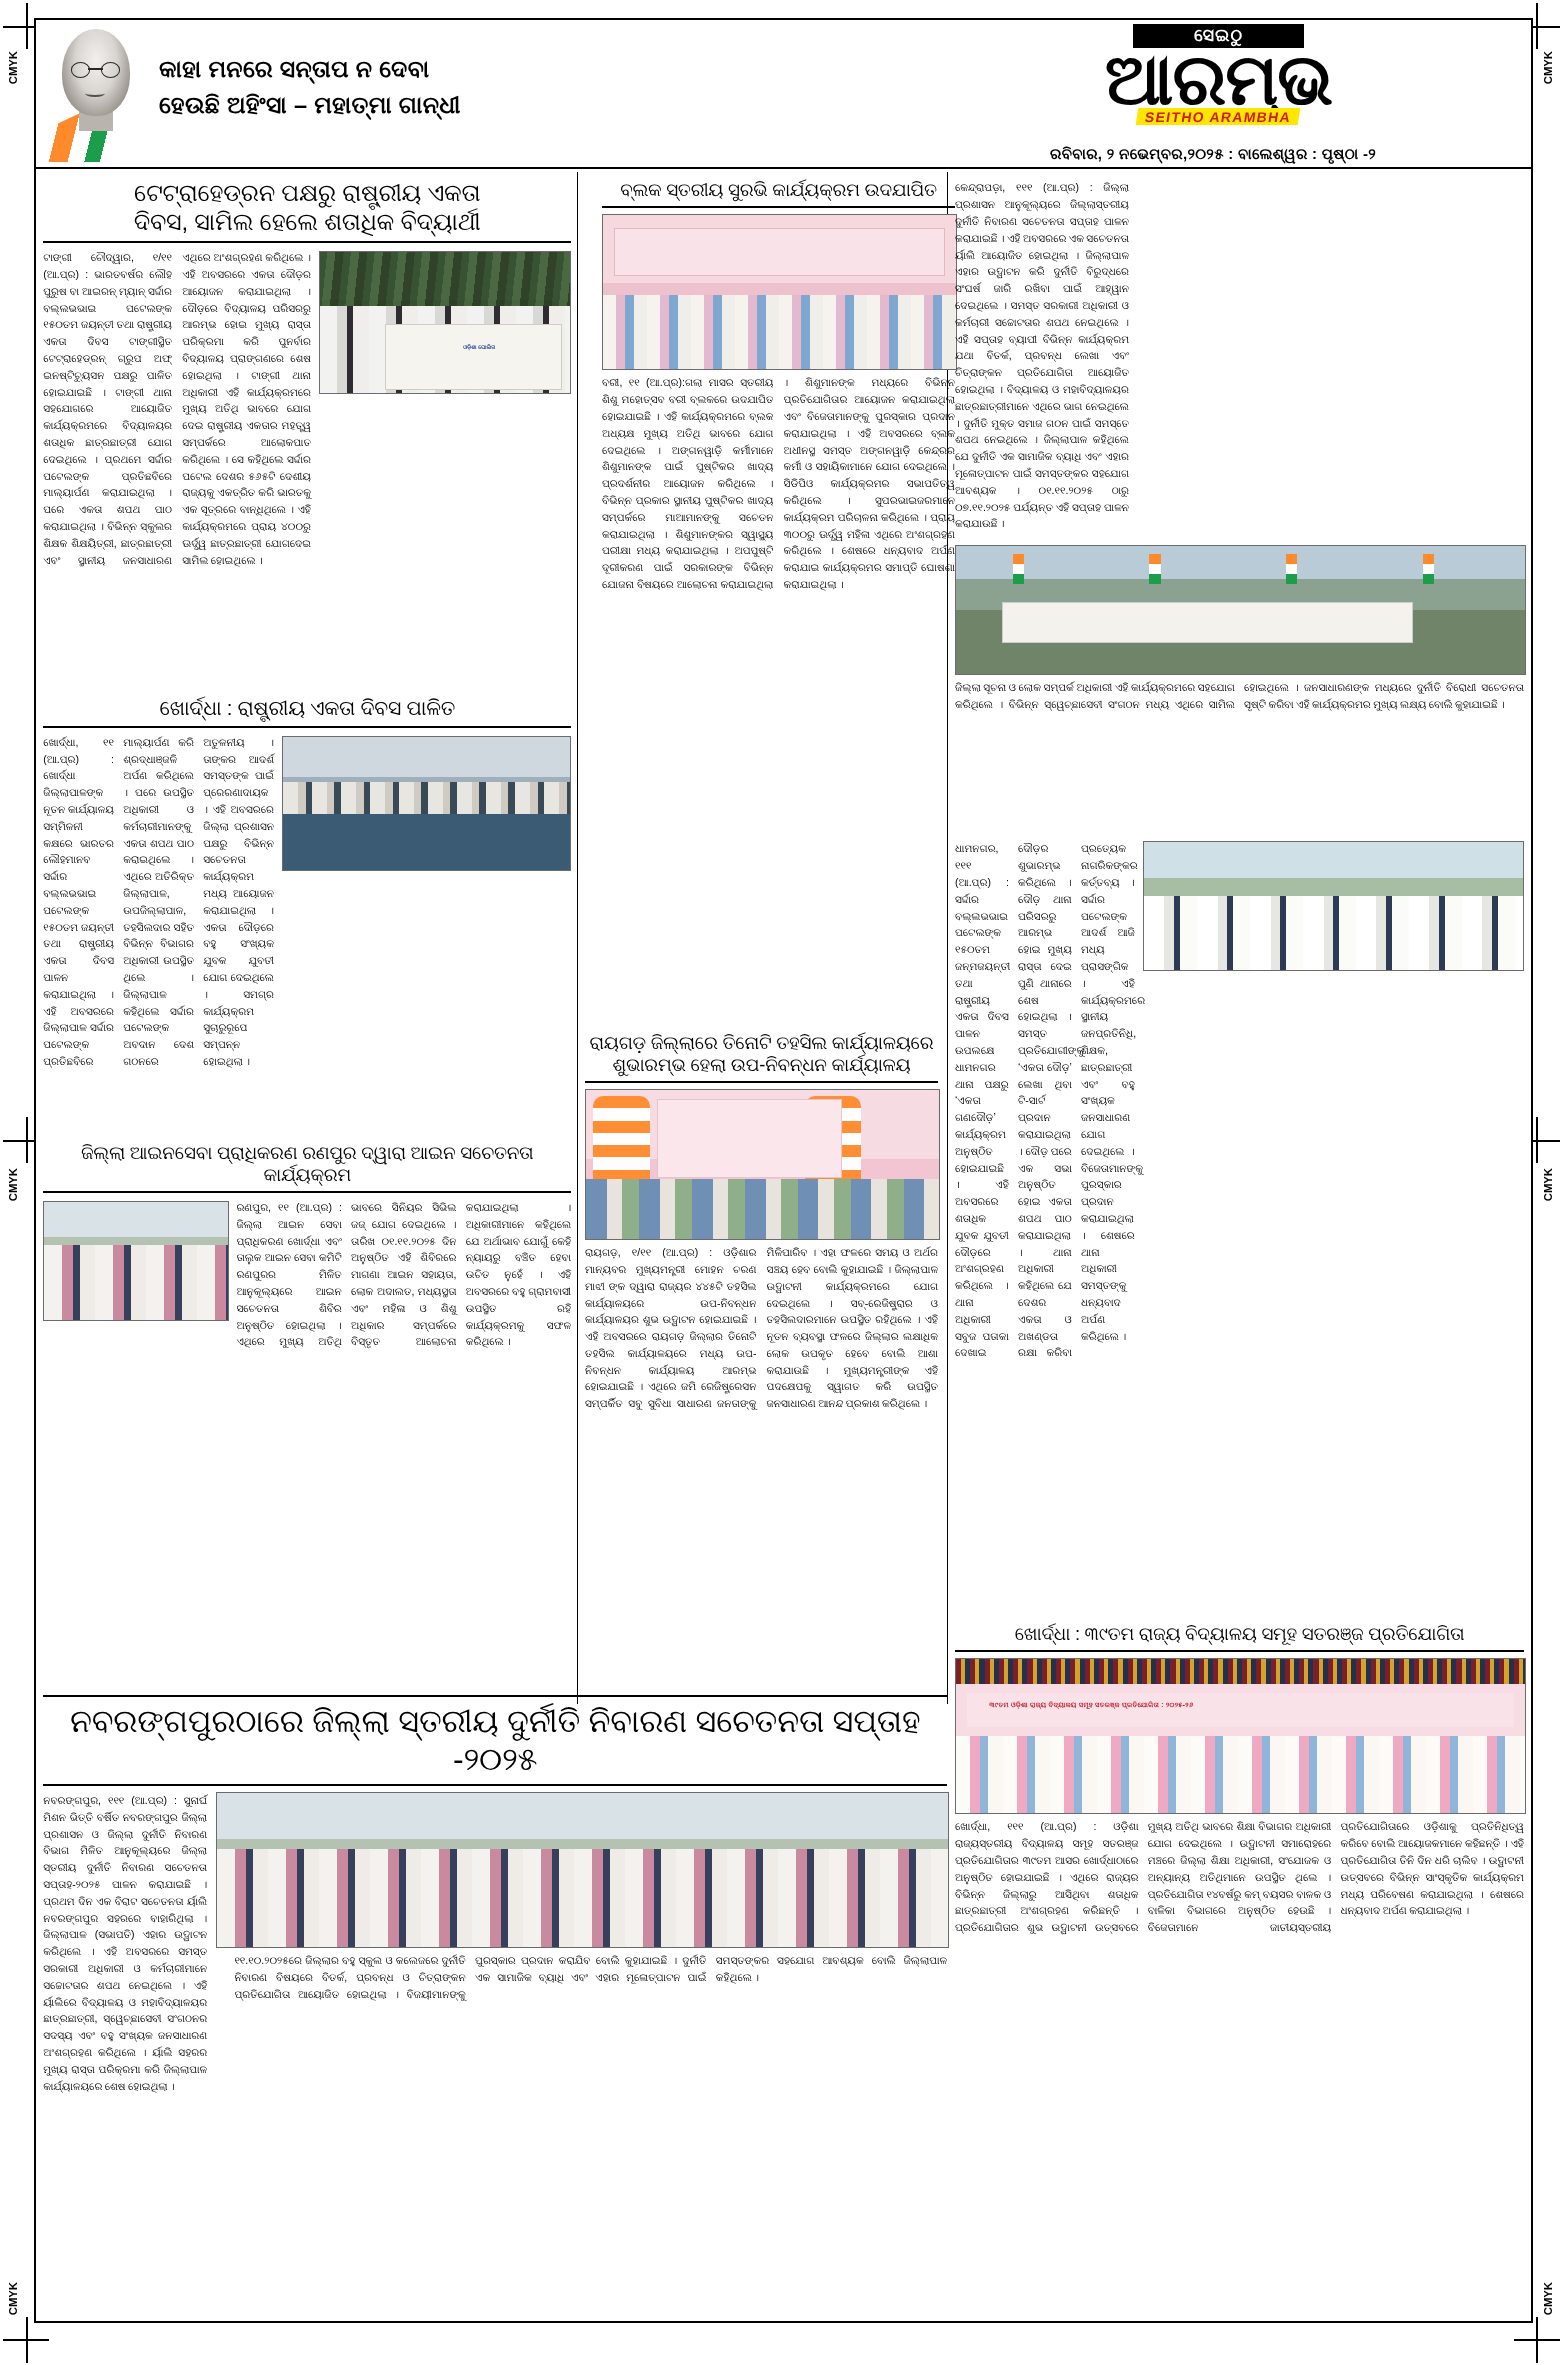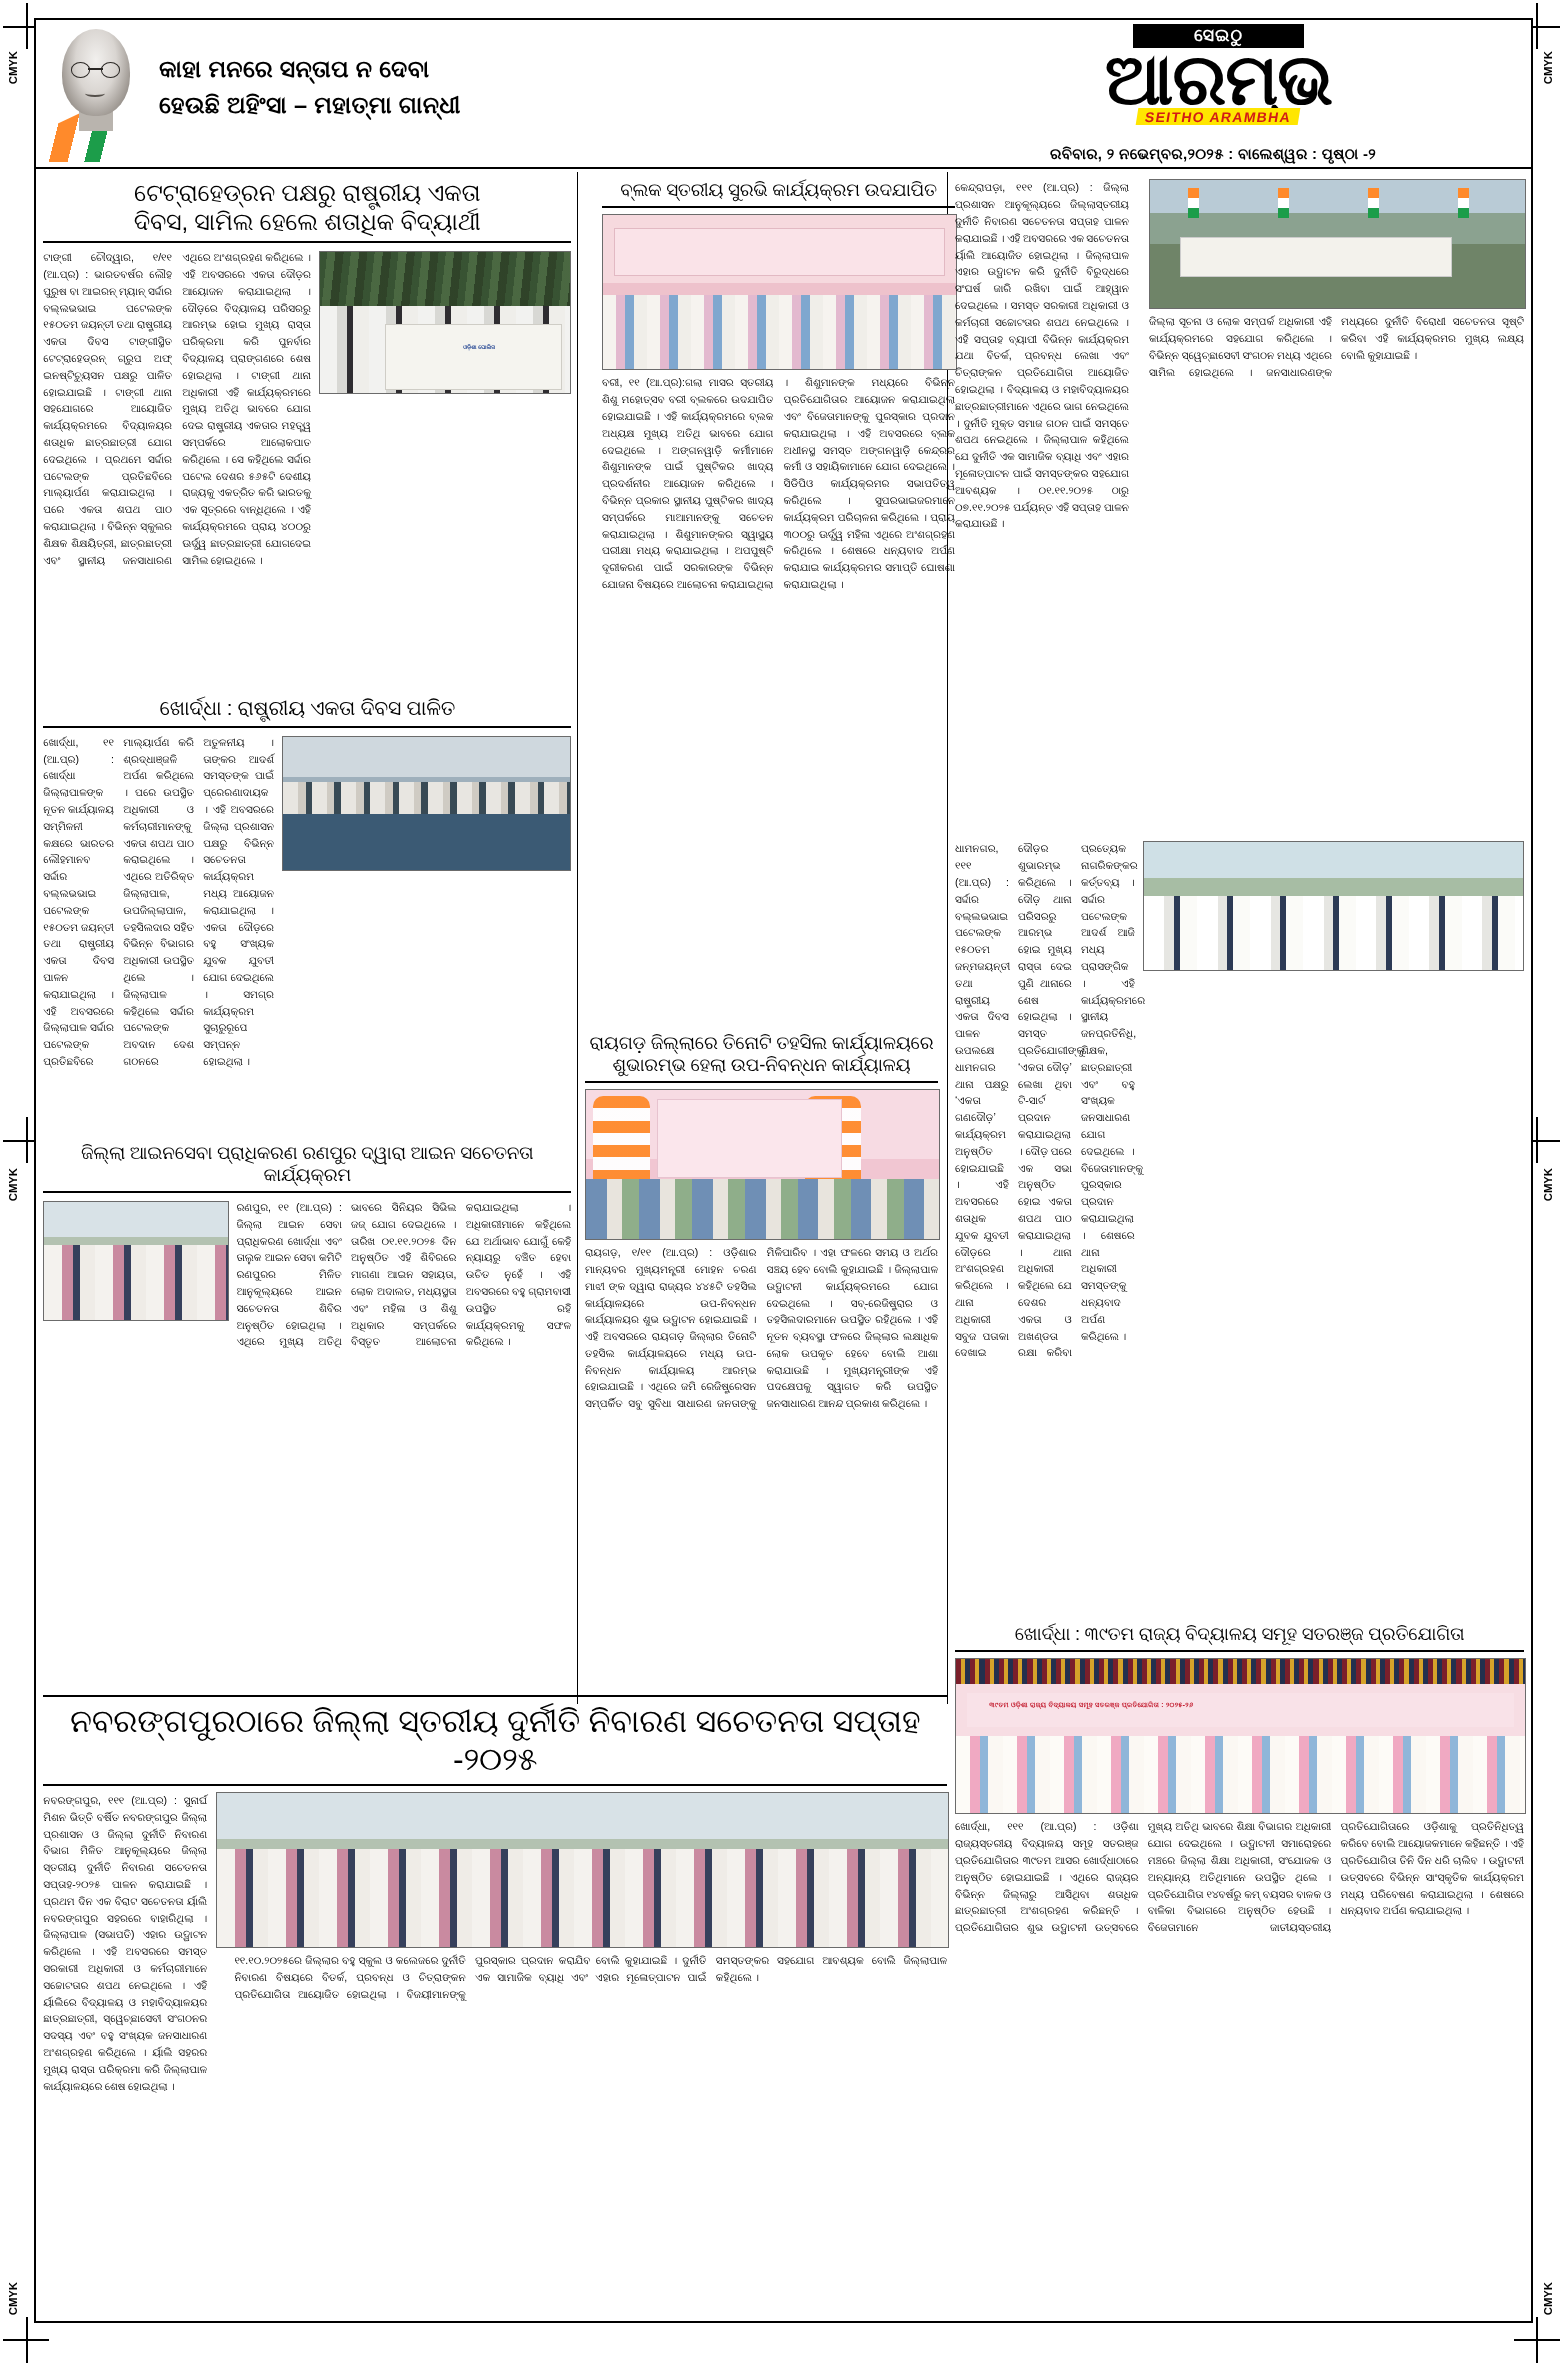--- a/index.html
+++ b/index.html
@@ -236,21 +236,21 @@
         <div class="balloons r"></div>
       <div class="bnr"></div>
       <div class="seat"></div>
     </div>
 
     <div class="body-txt" style="column-count:2;column-gap:10.2px;">ରାୟଗଡ଼, ୧/୧୧ (ଆ.ପ୍ର) : ଓଡ଼ିଶାର ମାନ୍ୟବର ମୁଖ୍ୟମନ୍ତ୍ରୀ ମୋହନ ଚରଣ ମାଝୀ ଙ୍କ ଦ୍ୱାରା ରାଜ୍ୟର ୪୪୫ଟି ତହସିଲ କାର୍ଯ୍ୟାଳୟରେ ଉପ-ନିବନ୍ଧନ କାର୍ଯ୍ୟାଳୟର ଶୁଭ ଉଦ୍ଘାଟନ ହୋଇଯାଇଛି । ଏହି ଅବସରରେ ରାୟଗଡ଼ ଜିଲ୍ଲାର ତିନୋଟି ତହସିଲ କାର୍ଯ୍ୟାଳୟରେ ମଧ୍ୟ ଉପ-ନିବନ୍ଧନ କାର୍ଯ୍ୟାଳୟ ଆରମ୍ଭ ହୋଇଯାଇଛି । ଏଥିରେ ଜମି ରେଜିଷ୍ଟ୍ରେସନ ସମ୍ପର୍କିତ ସବୁ ସୁବିଧା ସାଧାରଣ ଜନତାଙ୍କୁ ମିଳିପାରିବ । ଏହା ଫଳରେ ସମୟ ଓ ଅର୍ଥର ସଞ୍ଚୟ ହେବ ବୋଲି କୁହାଯାଇଛି । ଜିଲ୍ଲାପାଳ ଉଦ୍ଘାଟନୀ କାର୍ଯ୍ୟକ୍ରମରେ ଯୋଗ ଦେଇଥିଲେ । ସବ୍-ରେଜିଷ୍ଟ୍ରାର ଓ ତହସିଲଦାରମାନେ ଉପସ୍ଥିତ ରହିଥିଲେ । ଏହି ନୂତନ ବ୍ୟବସ୍ଥା ଫଳରେ ଜିଲ୍ଲାର ଲକ୍ଷାଧିକ ଲୋକ ଉପକୃତ ହେବେ ବୋଲି ଆଶା କରାଯାଉଛି । ମୁଖ୍ୟମନ୍ତ୍ରୀଙ୍କ ଏହି ପଦକ୍ଷେପକୁ ସ୍ୱାଗତ କରି ଉପସ୍ଥିତ ଜନସାଧାରଣ ଆନନ୍ଦ ପ୍ରକାଶ କରିଥିଲେ ।</div>
   </div>
 
   <div class="blk" style="left:919px;top:159px;width:569px;">
 
-    <div style="display:flex;gap:20px;">
+    <div style="display:flex;gap:13px;flex-direction:column;">
       <div class="body-txt" style="width:174px;">କେନ୍ଦ୍ରାପଡ଼ା, ୧୧୧ (ଆ.ପ୍ର) : ଜିଲ୍ଲା ପ୍ରଶାସନ ଆନୁକୂଲ୍ୟରେ ଜିଲ୍ଲାସ୍ତରୀୟ ଦୁର୍ନୀତି ନିବାରଣ ସଚେତନତା ସପ୍ତାହ ପାଳନ କରାଯାଇଛି । ଏହି ଅବସରରେ ଏକ ସଚେତନତା ର୍ୟାଲି ଆୟୋଜିତ ହୋଇଥିଲା । ଜିଲ୍ଲାପାଳ ଏହାର ଉଦ୍ଘାଟନ କରି ଦୁର୍ନୀତି ବିରୁଦ୍ଧରେ ସଂଘର୍ଷ ଜାରି ରଖିବା ପାଇଁ ଆହ୍ୱାନ ଦେଇଥିଲେ । ସମସ୍ତ ସରକାରୀ ଅଧିକାରୀ ଓ କର୍ମଚାରୀ ସଚ୍ଚୋଟତାର ଶପଥ ନେଇଥିଲେ । ଏହି ସପ୍ତାହ ବ୍ୟାପୀ ବିଭିନ୍ନ କାର୍ଯ୍ୟକ୍ରମ ଯଥା ବିତର୍କ, ପ୍ରବନ୍ଧ ଲେଖା ଏବଂ ଚିତ୍ରାଙ୍କନ ପ୍ରତିଯୋଗିତା ଆୟୋଜିତ ହୋଇଥିଲା । ବିଦ୍ୟାଳୟ ଓ ମହାବିଦ୍ୟାଳୟର ଛାତ୍ରଛାତ୍ରୀମାନେ ଏଥିରେ ଭାଗ ନେଇଥିଲେ । ଦୁର୍ନୀତି ମୁକ୍ତ ସମାଜ ଗଠନ ପାଇଁ ସମସ୍ତେ ଶପଥ ନେଇଥିଲେ । ଜିଲ୍ଲାପାଳ କହିଥିଲେ ଯେ ଦୁର୍ନୀତି ଏକ ସାମାଜିକ ବ୍ୟାଧି ଏବଂ ଏହାର ମୂଳୋତ୍ପାଟନ ପାଇଁ ସମସ୍ତଙ୍କର ସହଯୋଗ ଆବଶ୍ୟକ । ୦୧.୧୧.୨୦୨୫ ଠାରୁ ୦୭.୧୧.୨୦୨୫ ପର୍ଯ୍ୟନ୍ତ ଏହି ସପ୍ତାହ ପାଳନ କରାଯାଉଛି ।</div>
       <div style="flex:1;">
         <div class="photo ph-rally" style="width:100%;height:128px;margin-bottom:4.1px;">
           <div class="sky"></div>
           <div class="flag" style="left:10%"></div>
             <div class="flag" style="left:34%"></div>
           <div class="flag" style="left:58%"></div>
             <div class="flag" style="left:82%"></div>
           <div class="banner"></div>
         </div>

